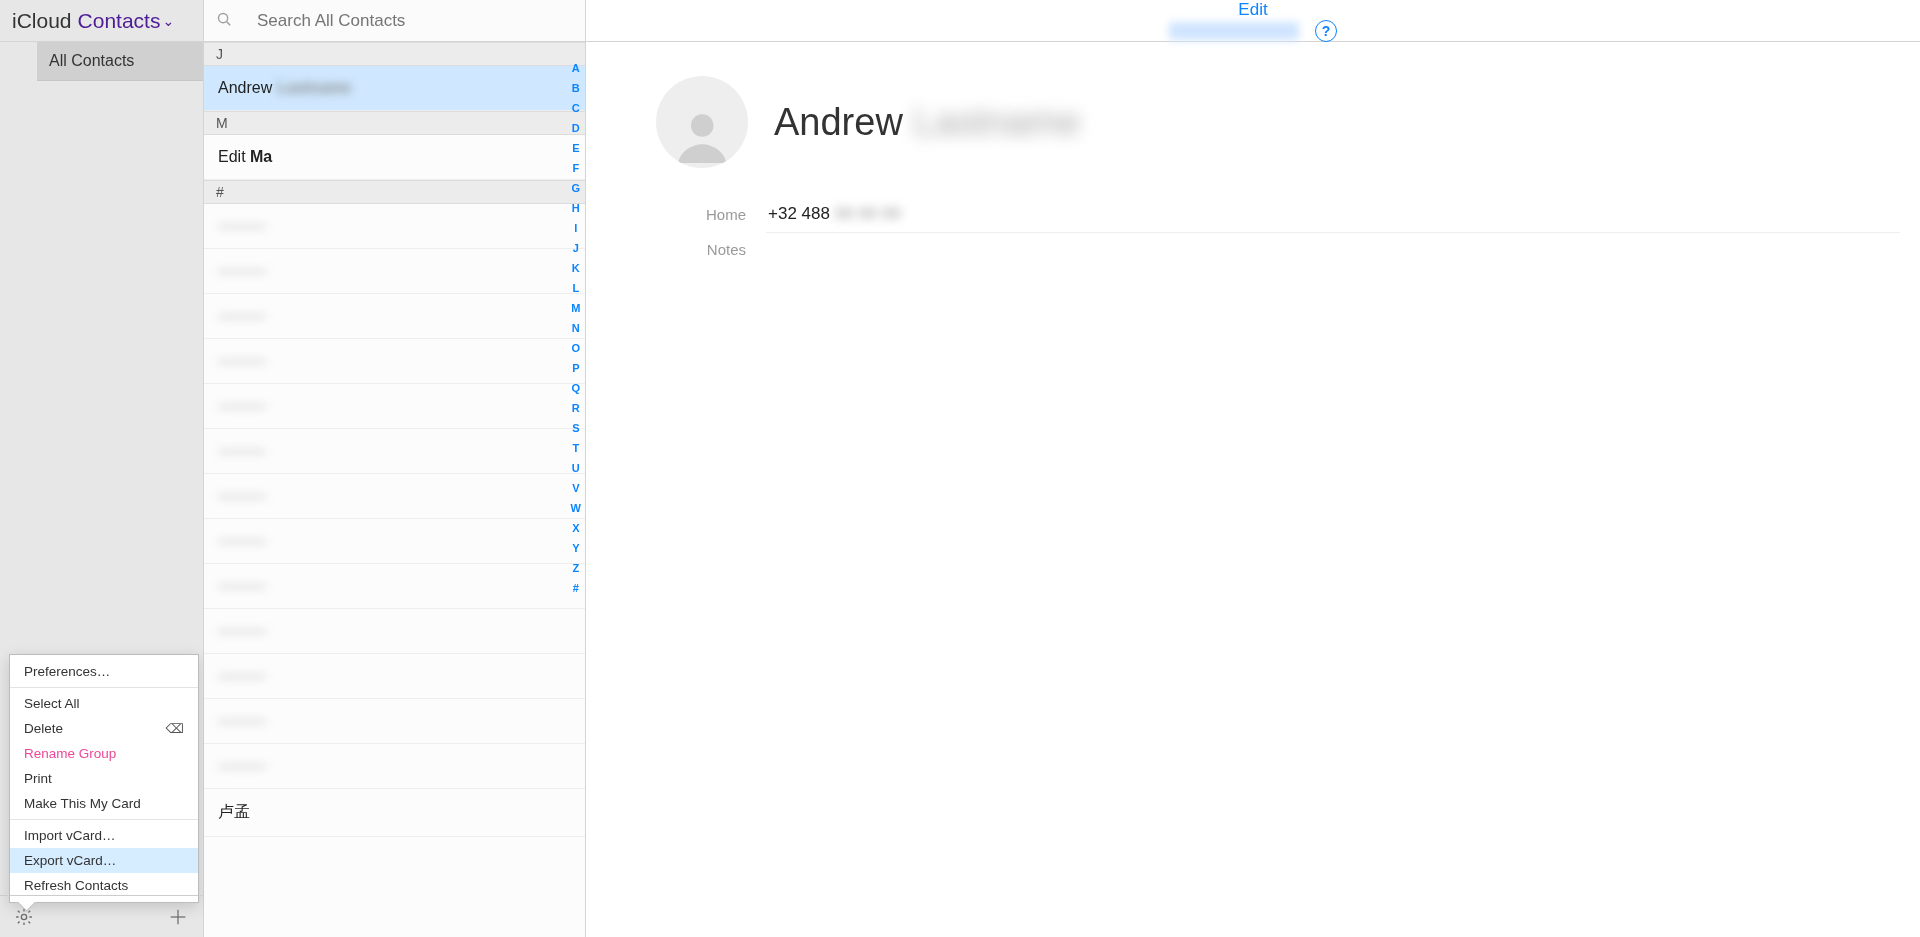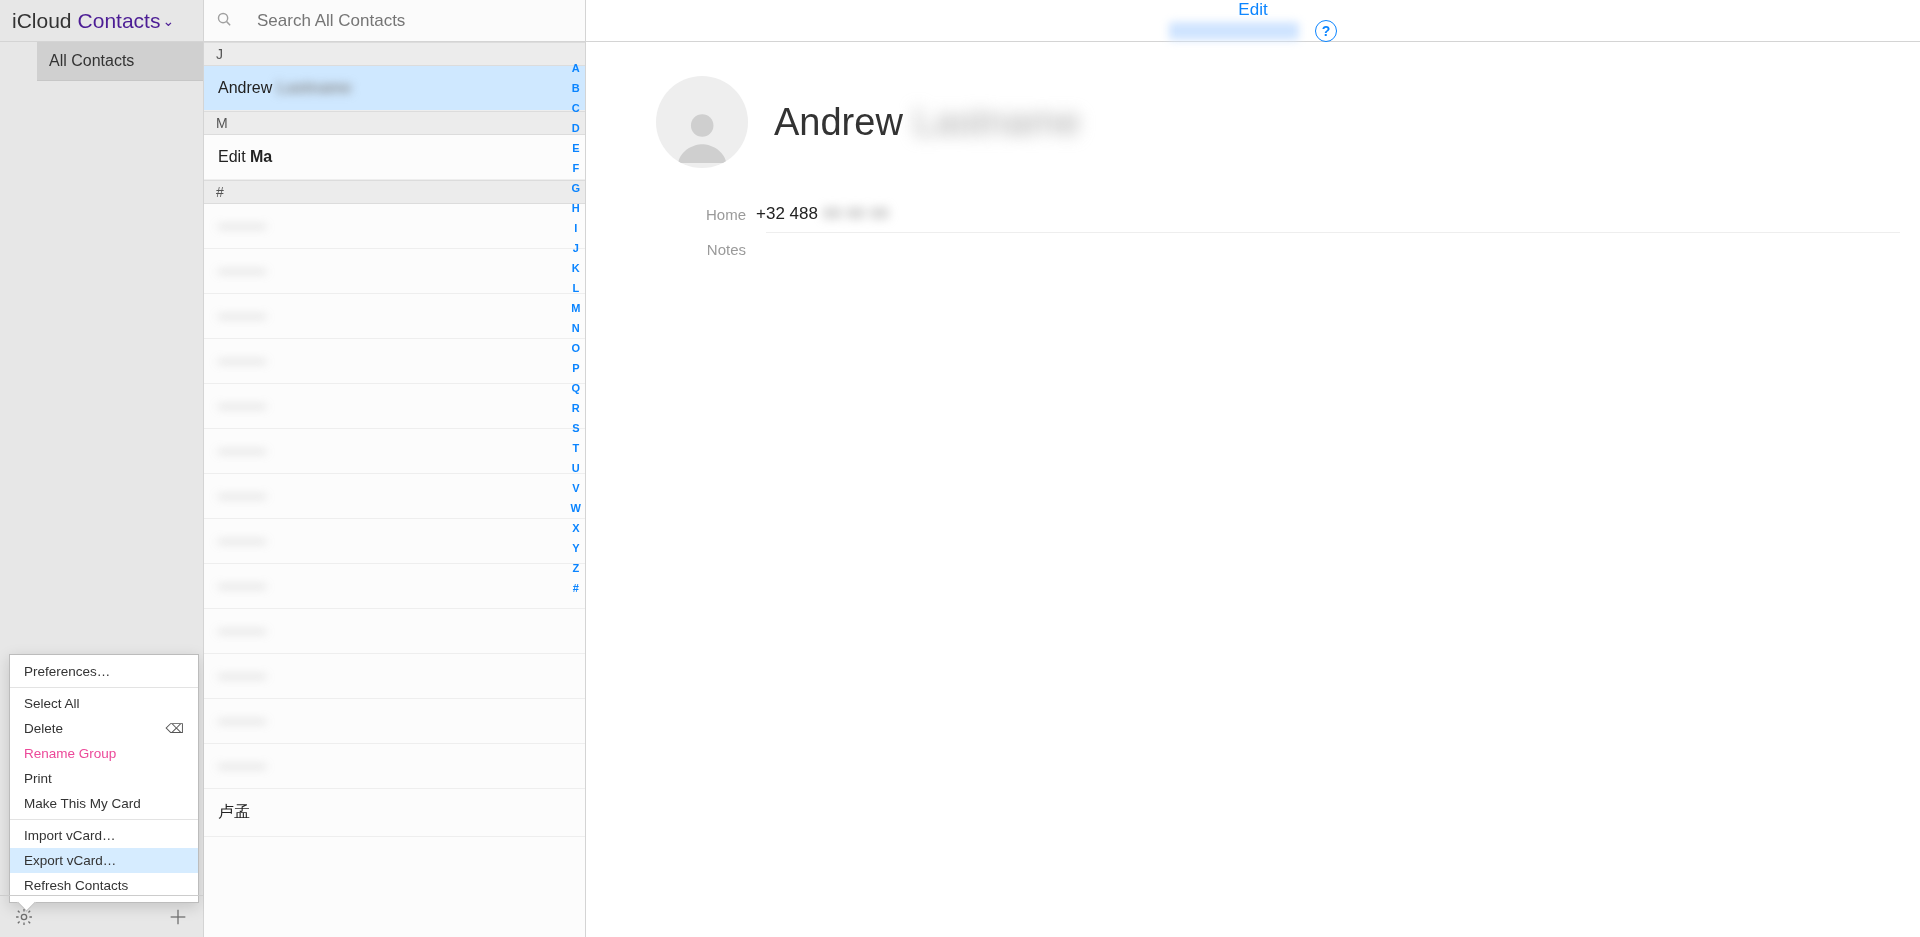--- a/index.html
+++ b/index.html
@@ -191,21 +191,21 @@
     font-size:38px;
     color:#333;
     font-weight:400;
   }
   .name .lnblur{ filter:blur(8px); color:#aaa;}
 
   .field-block{ padding: 8px 20px 8px 70px; }
   .field-row{
     display:flex;
     align-items:center;
-    gap:10px;
+    gap:22px;
     padding:8px 0;
   }
   .field-label{
     width:90px;
     text-align:right;
     color:#9a9a9a;
     font-size:15px;
   }
   .field-value{
     font-size:17px;

